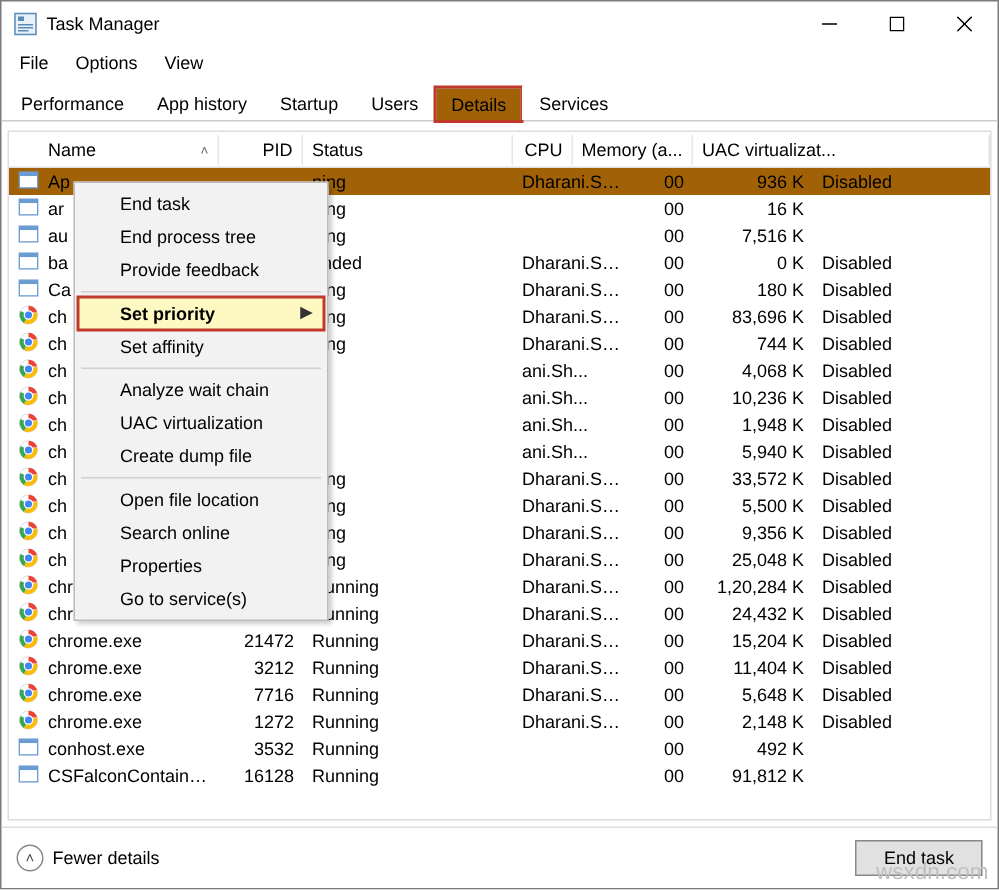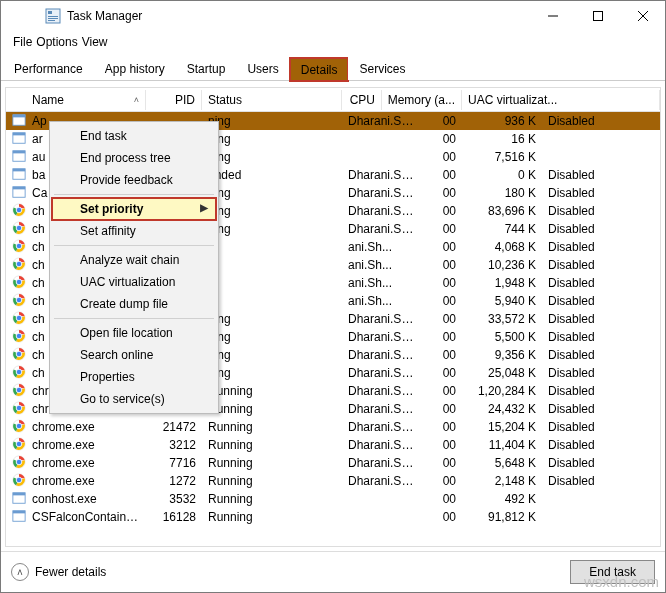--- a/index.html
+++ b/index.html
@@ -1,29 +1,29 @@
 <!DOCTYPE html>
 <html><head>
 <meta charset="utf-8">
 <style>
   * { box-sizing: border-box; font-family: "Segoe UI", Tahoma, sans-serif; font-size: 12px; }
   body { margin: 0; background: #fff; width: 666px; height: 593px; overflow: hidden; }
 
   .window { border: 1px solid #7a7a7a; width: 666px; height: 593px; display: flex; flex-direction: column; position: relative; }
 
   
-  .titlebar { display: flex; align-items: center; height: 30px; padding: 0 0 0 8px; margin-left: 36px; }
+  .titlebar { display: flex; align-items: center; height: 30px; padding: 0 0 0 8px; }
   .titlebar .app-icon { width: 16px; height: 16px; margin-right: 6px; }
   .titlebar .title { flex: 1; }
   .win-controls { display: flex; height: 100%; }
   .win-btn { width: 45px; display: flex; align-items: center; justify-content: center; }
   .win-btn svg { display: block; }
 
   
-  .menubar { display: flex; padding: 2px 10px 6px 10px; }
+  .menubar { display: flex; gap: 14px; padding: 2px 10px 6px 10px; }
   .menuitem { padding: 2px 2px; }
 
   
   .tabstrip { display: flex; border-bottom: 1px solid #ccc; padding-left: 2px; }
   .tab { padding: 4px 10px; border: 1px solid transparent; border-bottom: none; background: #fff; position: relative; }
   .tab.active { border-color: #ccc; background: #a16207; top: 1px; }
   .tab.highlight { outline: 2px solid #c0392b; outline-offset: -1px; }
 
   
   .table-wrap { flex: 1; overflow: hidden; margin: 6px 4px 4px 4px; border: 1px solid #ddd; display: flex; flex-direction: column; }

